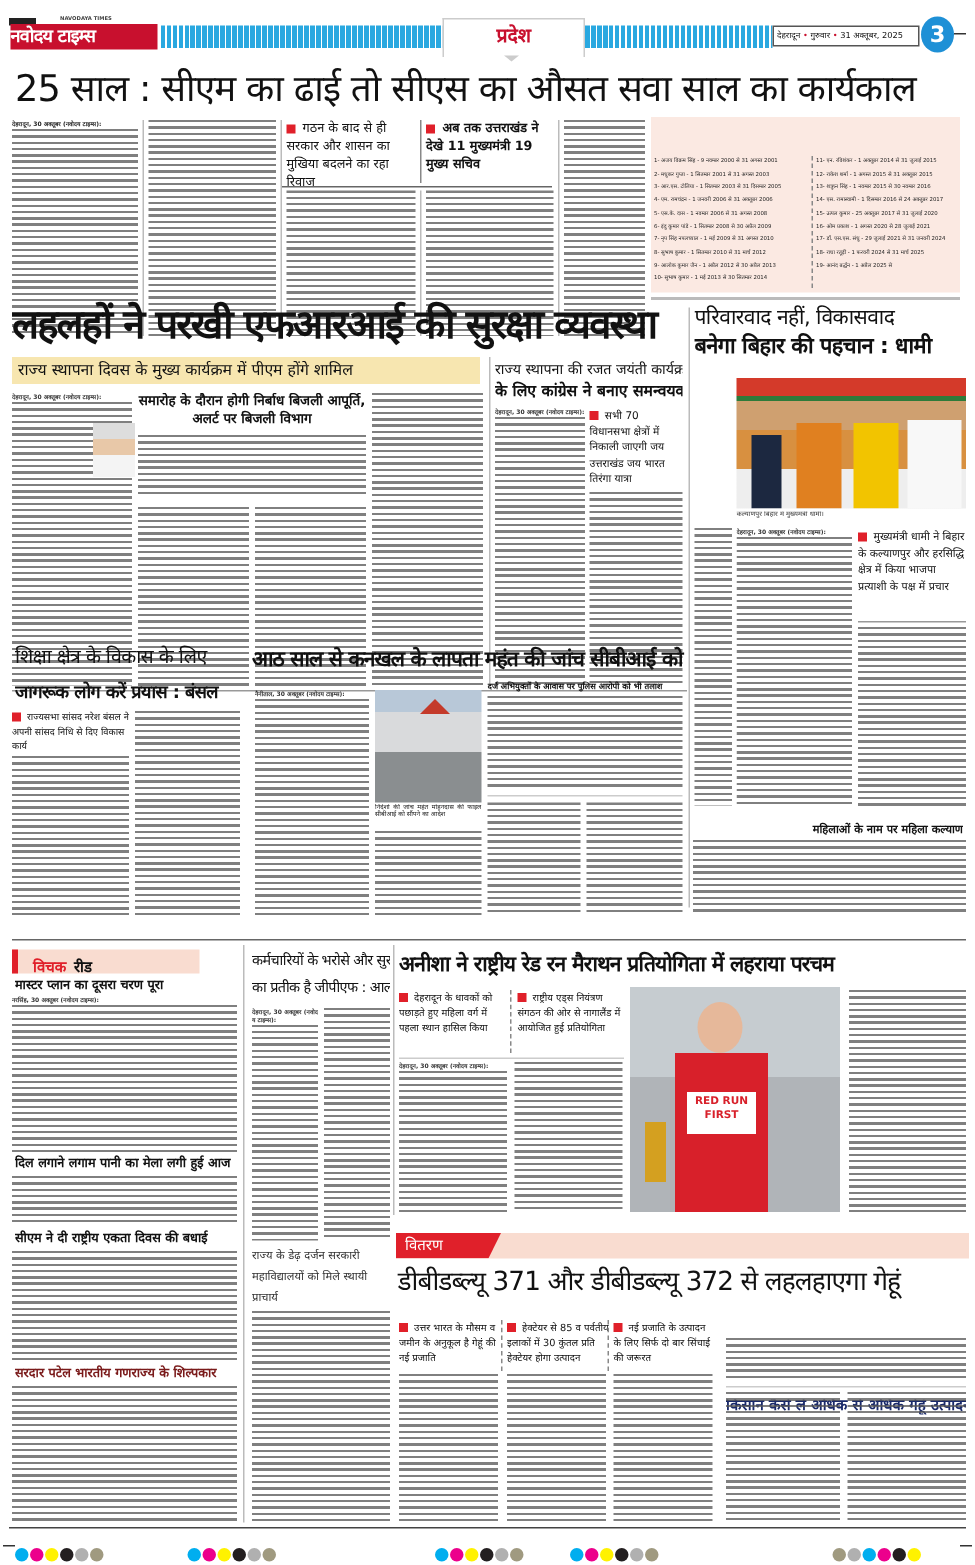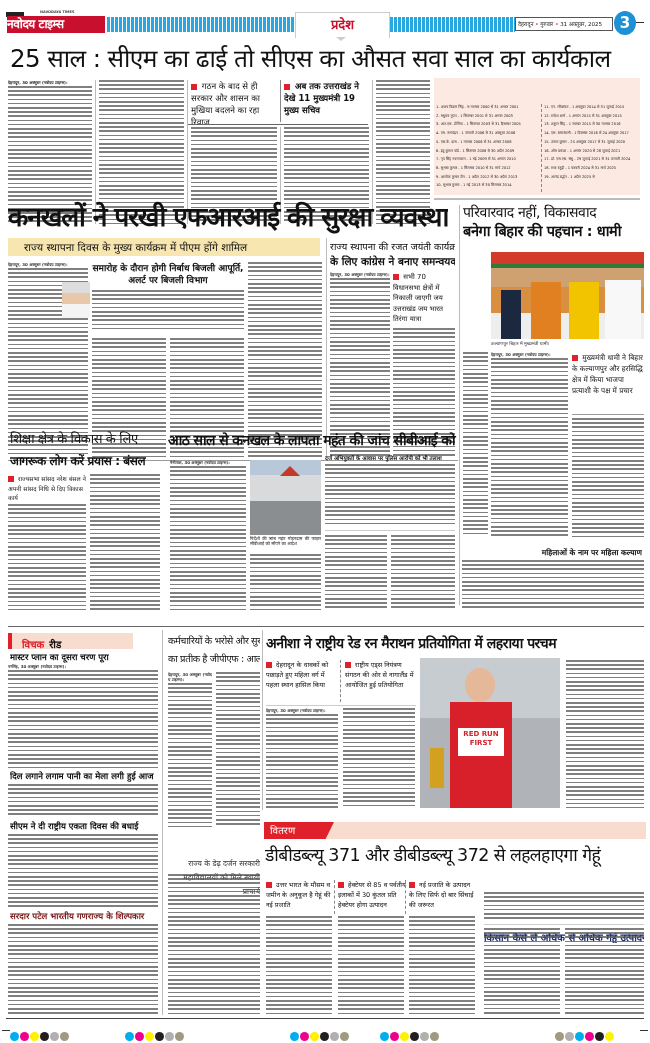--- a/index.html
+++ b/index.html
@@ -89,22 +89,22 @@
     <div>14- एस. रामास्वामी - 1 दिसम्बर 2016 से 24 अक्तूबर 2017</div>
     <div>15- उत्पल कुमार - 25 अक्तूबर 2017 से 31 जुलाई 2020</div>
     <div>16- ओम प्रकाश - 1 अगस्त 2020 से 28 जुलाई 2021</div>
     <div>17- डॉ. एस.एस. संधु - 29 जुलाई 2021 से 31 जनवरी 2024</div>
     <div>18- राधा रतूड़ी - 1 फरवरी 2024 से 31 मार्च 2025</div>
     <div>19- आनंद बर्द्धन - 1 अप्रैल 2025 से</div>
   </div>
 </div>
 <div class="hr" style="left:434px;top:198px;width:206px;background:#bbb;height:2px"></div>
 
-<div class="abs hd" style="left:8px;top:200px;width:440px;font-size:26.5px;line-height:34px;letter-spacing:-1.2px">कनखलों ने परखी एफआरआई की सुरक्षा व्यवस्था</div>
-<div class="abs hl" style="left:8px;top:238px;width:312px;height:18px;background:#f7e6b0;padding-left:16px;font-size:10.5px;line-height:18px">
+<div class="abs hd" style="left:8px;top:200px;width:440px;font-size:26.5px;line-height:34px;letter-spacing:-1.2px">लहलहों ने परखी एफआरआई की सुरक्षा व्यवस्था</div>
+<div class="abs hl" style="left:8px;top:238px;width:312px;height:18px;background:#f7e6b0;padding-left:4px;font-size:10.5px;line-height:18px">
   <span>राज्य स्थापना दिवस के मुख्य कार्यक्रम में पीएम होंगे शामिल</span>
 </div>
 <div class="abs txt" style="left:8px;top:262px;width:80px;height:195px">
   <span style="font-weight:bold">देहरादून, 30 अक्तूबर (नवोदय टाइम्स):</span>
   <div class="fill" style="height:190px;margin-top:1px"></div>
 </div>
 <div class="abs photo" style="left:62px;top:282px;width:28px;height:36px;background:linear-gradient(180deg,#ddd 0 30%,#e8c8a8 30% 60%,#f4f4f4 60%)"></div>
 <div class="abs hd" style="left:92px;top:262px;width:152px;font-size:9px;line-height:12px;text-align:center;white-space:normal;color:#111">
   <span>समारोह के दौरान होगी निर्बाध बिजली आपूर्ति, अलर्ट पर बिजली विभाग</span>
 </div>
@@ -193,21 +193,21 @@
 <div class="abs fill" style="left:8px;top:924px;width:150px;height:90px"></div>
 
 <div class="vr" style="left:162px;top:630px;height:385px"></div>
 <div class="abs hl" style="left:168px;top:634px;width:92px;font-size:9.6px;line-height:14px;letter-spacing:-0.4px">कर्मचारियों के भरोसे और सुरक्षा</div>
 <div class="abs hl" style="left:168px;top:652px;width:92px;font-size:9.6px;line-height:14px;letter-spacing:-0.4px">का प्रतीक है जीपीएफ : आलम</div>
 <div class="abs txt" style="left:168px;top:672px;width:44px;height:155px">
   <span style="font-weight:bold">देहरादून, 30 अक्तूबर (नवोदय टाइम्स):</span>
   <div class="fill" style="height:148px;margin-top:1px"></div>
 </div>
 <div class="abs fill" style="left:216px;top:672px;width:44px;height:155px"></div>
-<div class="abs hl" style="left:168px;top:857px;width:92px;font-size:7.5px;line-height:14px;text-align:right;white-space:normal;color:#333">
+<div class="abs hl" style="left:168px;top:830px;width:92px;font-size:7.5px;line-height:14px;text-align:left;white-space:normal;color:#333">
   <span>राज्य के डेढ़ दर्जन सरकारी महाविद्यालयों को मिले स्थायी प्राचार्य</span>
 </div>
 <div class="abs fill" style="left:168px;top:874px;width:92px;height:140px"></div>
 
 <div class="vr" style="left:262px;top:630px;height:180px"></div>
 <div class="abs hl" style="left:266px;top:633px;width:380px;font-size:14px;line-height:20px;letter-spacing:-0.5px;font-weight:bold">अनीशा ने राष्ट्रीय रेड रन मैराथन प्रतियोगिता में लहराया परचम</div>
 <div class="abs bullet" style="left:266px;top:660px;width:72px;font-size:6.5px;line-height:10px;white-space:normal">
   <span>देहरादून के धावकों को पछाड़ते हुए महिला वर्ग में पहला स्थान हासिल किया</span>
 </div>
 <div class="abs" style="left:340px;top:660px;width:0;height:42px;border-left:1px dashed #888"></div>

